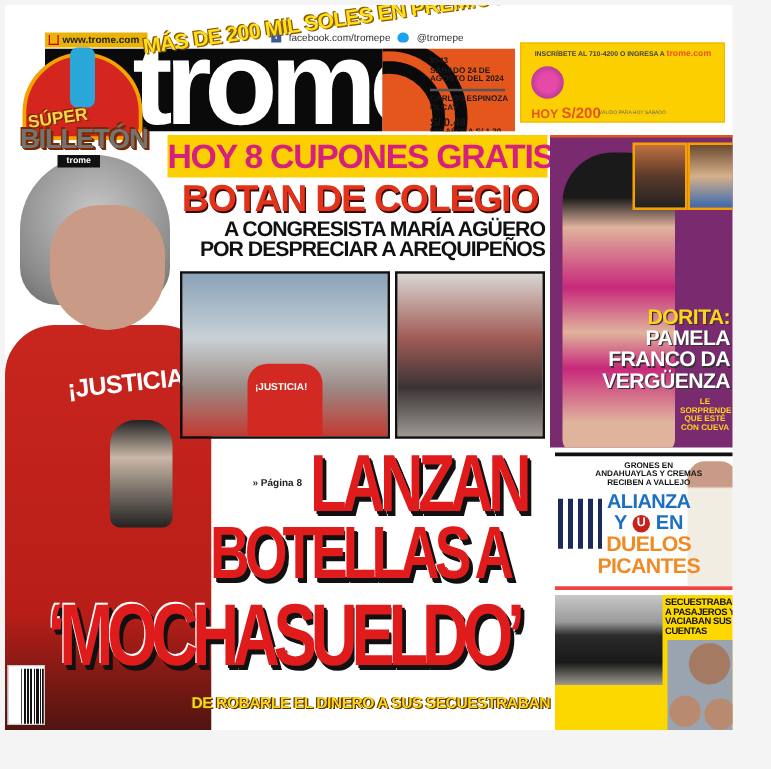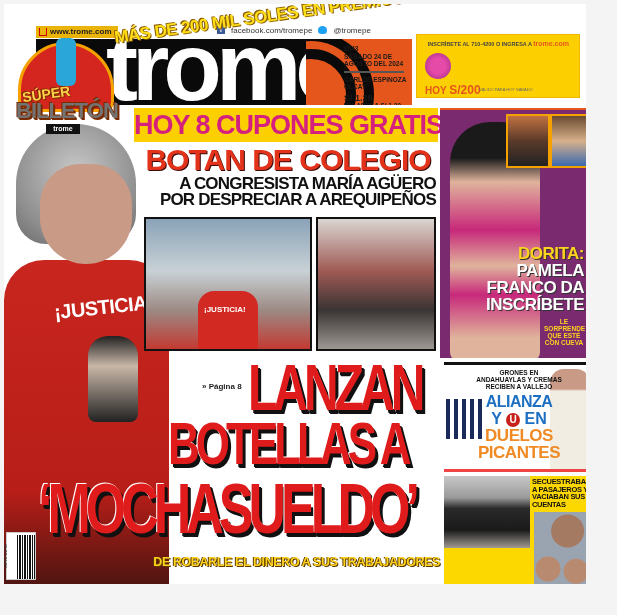--- a/index.html
+++ b/index.html
@@ -117,21 +117,21 @@
   <div class="mast-black">
     <div class="logo">trome</div>
   </div>
   <div class="mast-orange">
     <div class="rings"></div>
     <div class="edition">
       <span>8543</span><br>
       <span>SÁBADO 24 DE AGOSTO DEL 2024</span>
       <div class="divider"></div>
       <span>CARLOS ESPINOZA OLCAY</span>
-      <span class="price">S/ 1.39</span>
+      <span class="price">S/ 0.48</span>
       <span>VÍA AÉREA S/ 1.20</span>
     </div>
   </div>
   <div class="promo-text">MÁS DE 200 MIL SOLES EN PREMIOS</div>
 
   <div class="sub-box">
     <div class="sub-line">
       <span>INSCRÍBETE AL 710-4200 O INGRESA A</span>
       <b>trome.com</b>
     </div>
@@ -176,29 +176,29 @@
         <span>¡JUSTICIA!</span>
       </div>
   </div>
   <div class="photo photo2"></div>
 
   <div class="pagina">» Página 8</div>
   <div class="big big1">LANZAN</div>
   <div class="big big2">BOTELLAS A</div>
   <div class="big big3">‘MOCHASUELDO’</div>
   <div class="deck">
-    <div>DE ROBARLE EL DINERO A SUS TRABAJADORES</div>
+    <div>DE ROBARLE EL DINERO A SUS SECUESTRABAN</div>
   </div>
 
   <div class="dorita">
     <div class="figure"></div>
     <div class="inset inset1"></div>
     <div class="inset inset2"></div>
     <div class="t1">DORITA:</div>
-    <div class="t2">PAMELA FRANCO DA INSCRÍBETE</div>
+    <div class="t2">PAMELA FRANCO DA VERGÜENZA</div>
     <div class="t3">LE SORPRENDE QUE ESTÉ CON CUEVA</div>
   </div>
 
   <div class="futbol">
     <div class="p1"></div>
     <div class="p1b"></div>
     <div class="p2"></div>
     <div class="kicker">GRONES EN ANDAHUAYLAS Y CREMAS RECIBEN A VALLEJO</div>
     <div class="a1">ALIANZA</div>
     <div class="a2">

